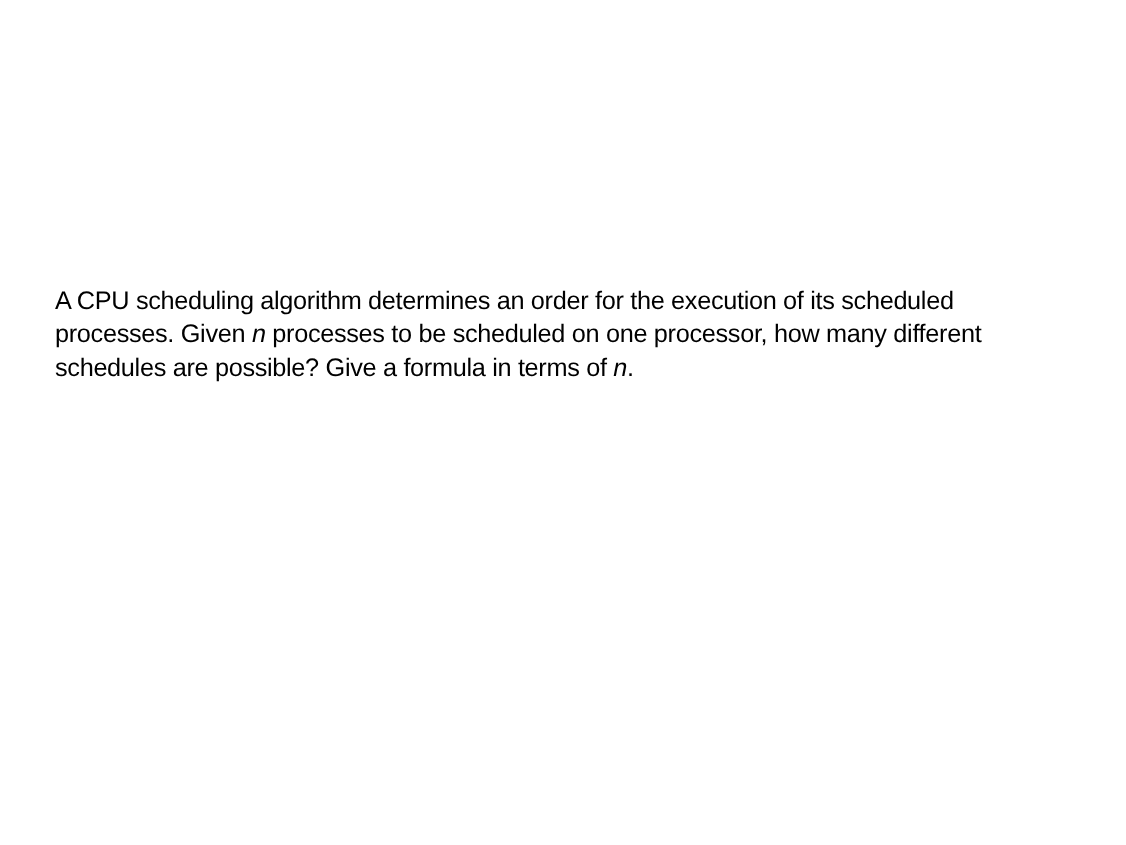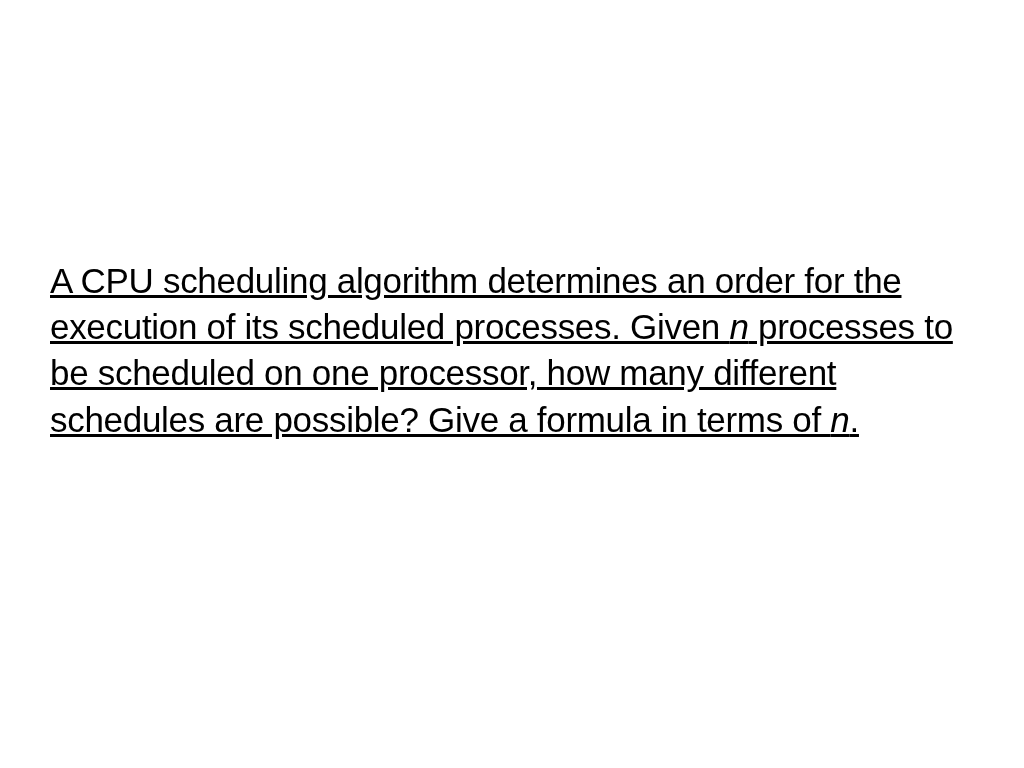--- a/index.html
+++ b/index.html
@@ -12,25 +12,24 @@
       height: 768px;
       background: #ffffff;
       font-family: Arial, Helvetica, sans-serif;
       position: relative;
     }
     .content {
       position: absolute;
       left: 50px;
       top: 258px;
       width: 920px;
-      font-size: 35px;
+      font-size: 23px;
       line-height: 1.32;
       color: #000000;
       letter-spacing: -0.3px;
-      text-decoration: underline;
     }
     .italic {
       font-style: italic;
     }
   </style>
 </head>
 <body>
 
 <div class="content">
   <span>A CPU scheduling algorithm determines an order for the execution of its scheduled processes. Given </span><span class="italic">n</span><span> processes to be scheduled on one processor, how many different schedules are possible?  Give a formula in terms of </span><span class="italic">n</span><span>.</span>

